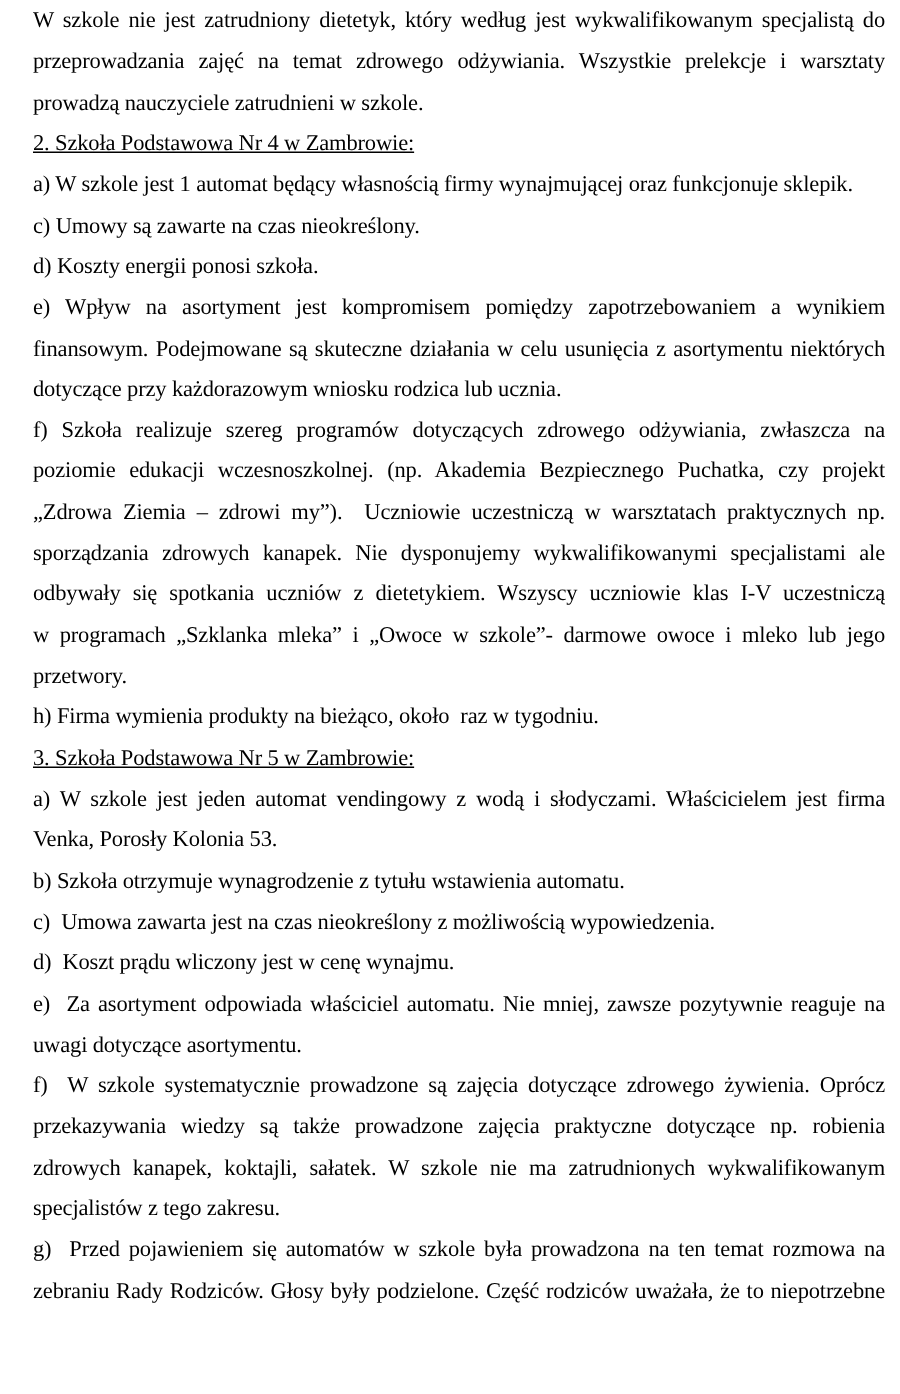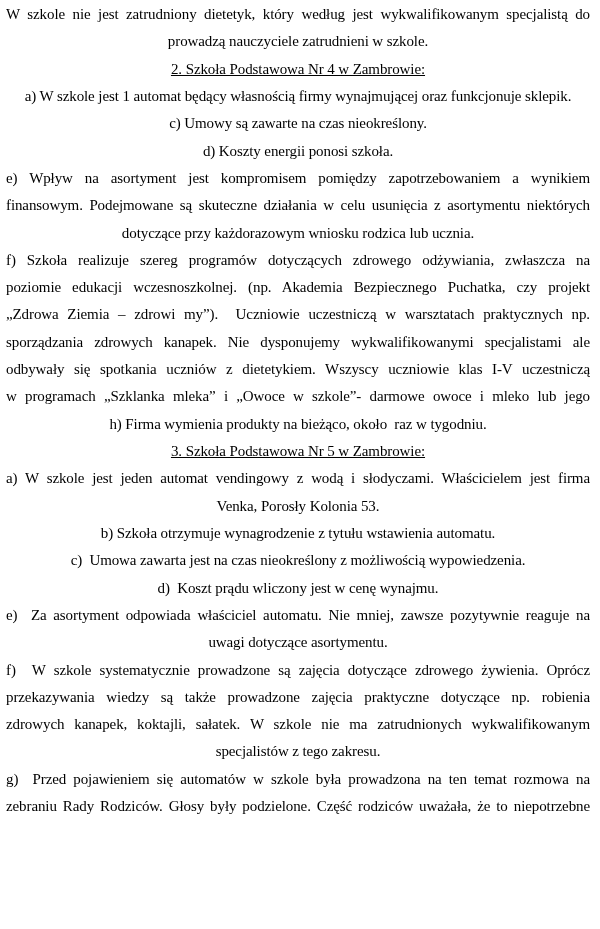--- a/index.html
+++ b/index.html
@@ -5,62 +5,64 @@
   html, body {
     margin: 0;
     padding: 0;
     background: #ffffff;
   }
   .page {
     position: relative;
     width: 600px;
     height: 929px;
     box-sizing: border-box;
-    padding: 1px 10px 0 6px;
+    padding: 1px 10px 0 22px;
     background: #ffffff;
     color: #000000;
     font-family: "Liberation Serif", "DejaVu Serif", serif;
     font-size: 15px;
     letter-spacing: -0.1px;
     overflow: hidden;
   }
   .line {
     height: 27.32px;
     line-height: 27.32px;
     white-space: pre-wrap;
     overflow: hidden;
-    text-align: center;
+    text-align: left;
   }
   .j {
     text-align: justify;
     text-align-last: justify;
   }
   .u {
     text-decoration: underline;
   }
 </style>
 </head>
 <body>
 
 <div class="page">
   <div class="line j">W szkole nie jest zatrudniony dietetyk, który według jest wykwalifikowanym specjalistą do</div>
+  <div class="line j">przeprowadzania zajęć na temat zdrowego odżywiania. Wszystkie prelekcje i warsztaty</div>
   <div class="line">prowadzą nauczyciele zatrudnieni w szkole.</div>
   <div class="line u">2. Szkoła Podstawowa Nr 4 w Zambrowie:</div>
   <div class="line">a) W szkole jest 1 automat będący własnością firmy wynajmującej oraz funkcjonuje sklepik.</div>
   <div class="line">c) Umowy są zawarte na czas nieokreślony.</div>
   <div class="line">d) Koszty energii ponosi szkoła.</div>
   <div class="line j">e) Wpływ na asortyment jest kompromisem pomiędzy zapotrzebowaniem a wynikiem</div>
   <div class="line j">finansowym. Podejmowane są skuteczne działania w celu usunięcia z asortymentu niektórych</div>
   <div class="line">dotyczące przy każdorazowym wniosku rodzica lub ucznia.</div>
   <div class="line j">f) Szkoła realizuje szereg programów dotyczących zdrowego odżywiania, zwłaszcza na</div>
   <div class="line j">poziomie edukacji wczesnoszkolnej. (np. Akademia Bezpiecznego Puchatka, czy projekt</div>
   <div class="line j">„Zdrowa Ziemia – zdrowi my”).&nbsp; Uczniowie uczestniczą w warsztatach praktycznych np.</div>
   <div class="line j">sporządzania zdrowych kanapek. Nie dysponujemy wykwalifikowanymi specjalistami ale</div>
   <div class="line j">odbywały się spotkania uczniów z dietetykiem. Wszyscy uczniowie klas I-V uczestniczą</div>
   <div class="line j">w programach „Szklanka mleka” i „Owoce w szkole”- darmowe owoce i mleko lub jego</div>
+  <div class="line">przetwory.</div>
   <div class="line">h) Firma wymienia produkty na bieżąco, około&nbsp; raz w tygodniu.</div>
   <div class="line u">3. Szkoła Podstawowa Nr 5 w Zambrowie:</div>
   <div class="line j">a) W szkole jest jeden automat vendingowy z wodą i słodyczami. Właścicielem jest firma</div>
   <div class="line">Venka, Porosły Kolonia 53.</div>
   <div class="line">b) Szkoła otrzymuje wynagrodzenie z tytułu wstawienia automatu.</div>
   <div class="line">c)&nbsp; Umowa zawarta jest na czas nieokreślony z możliwością wypowiedzenia.</div>
   <div class="line">d)&nbsp; Koszt prądu wliczony jest w cenę wynajmu.</div>
   <div class="line j">e)&nbsp; Za asortyment odpowiada właściciel automatu. Nie mniej, zawsze pozytywnie reaguje na</div>
   <div class="line">uwagi dotyczące asortymentu.</div>
   <div class="line j">f)&nbsp; W szkole systematycznie prowadzone są zajęcia dotyczące zdrowego żywienia. Oprócz</div>

